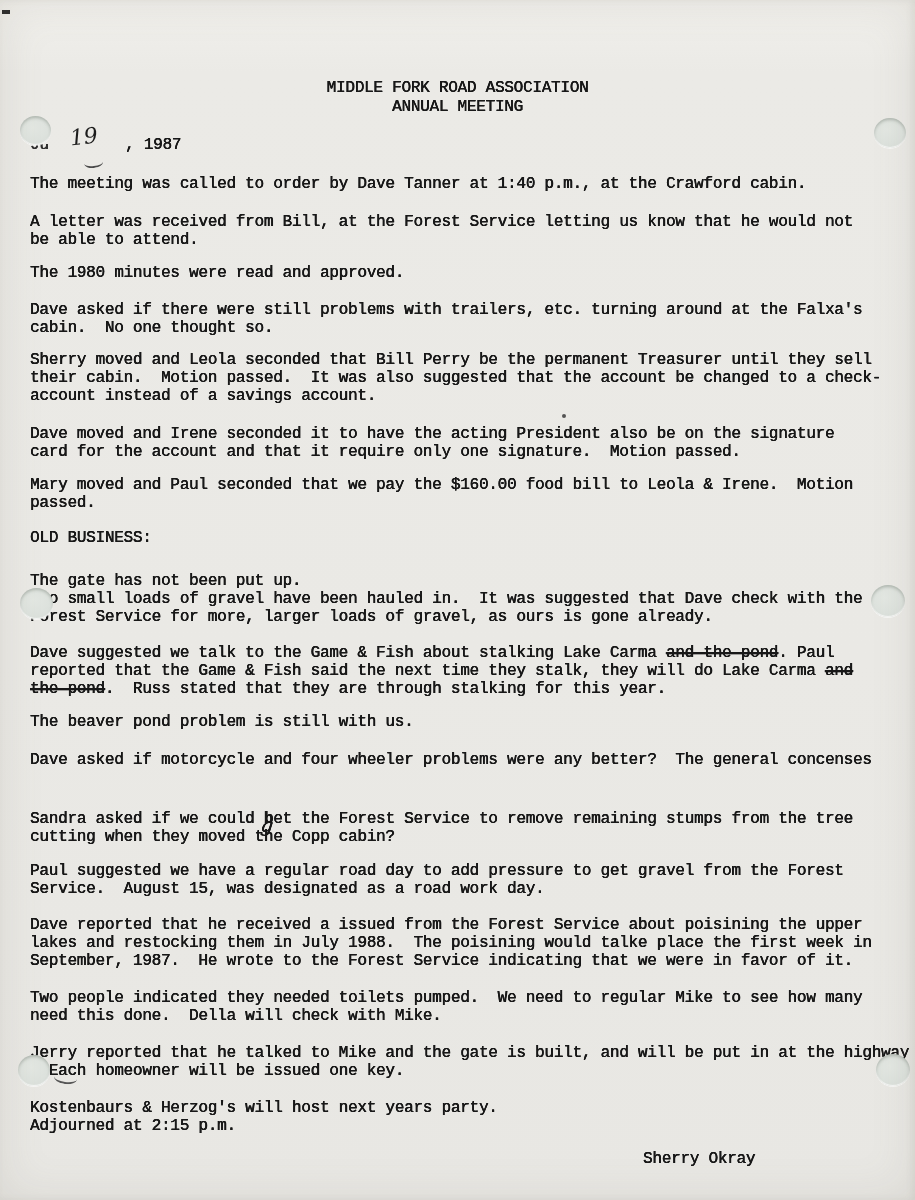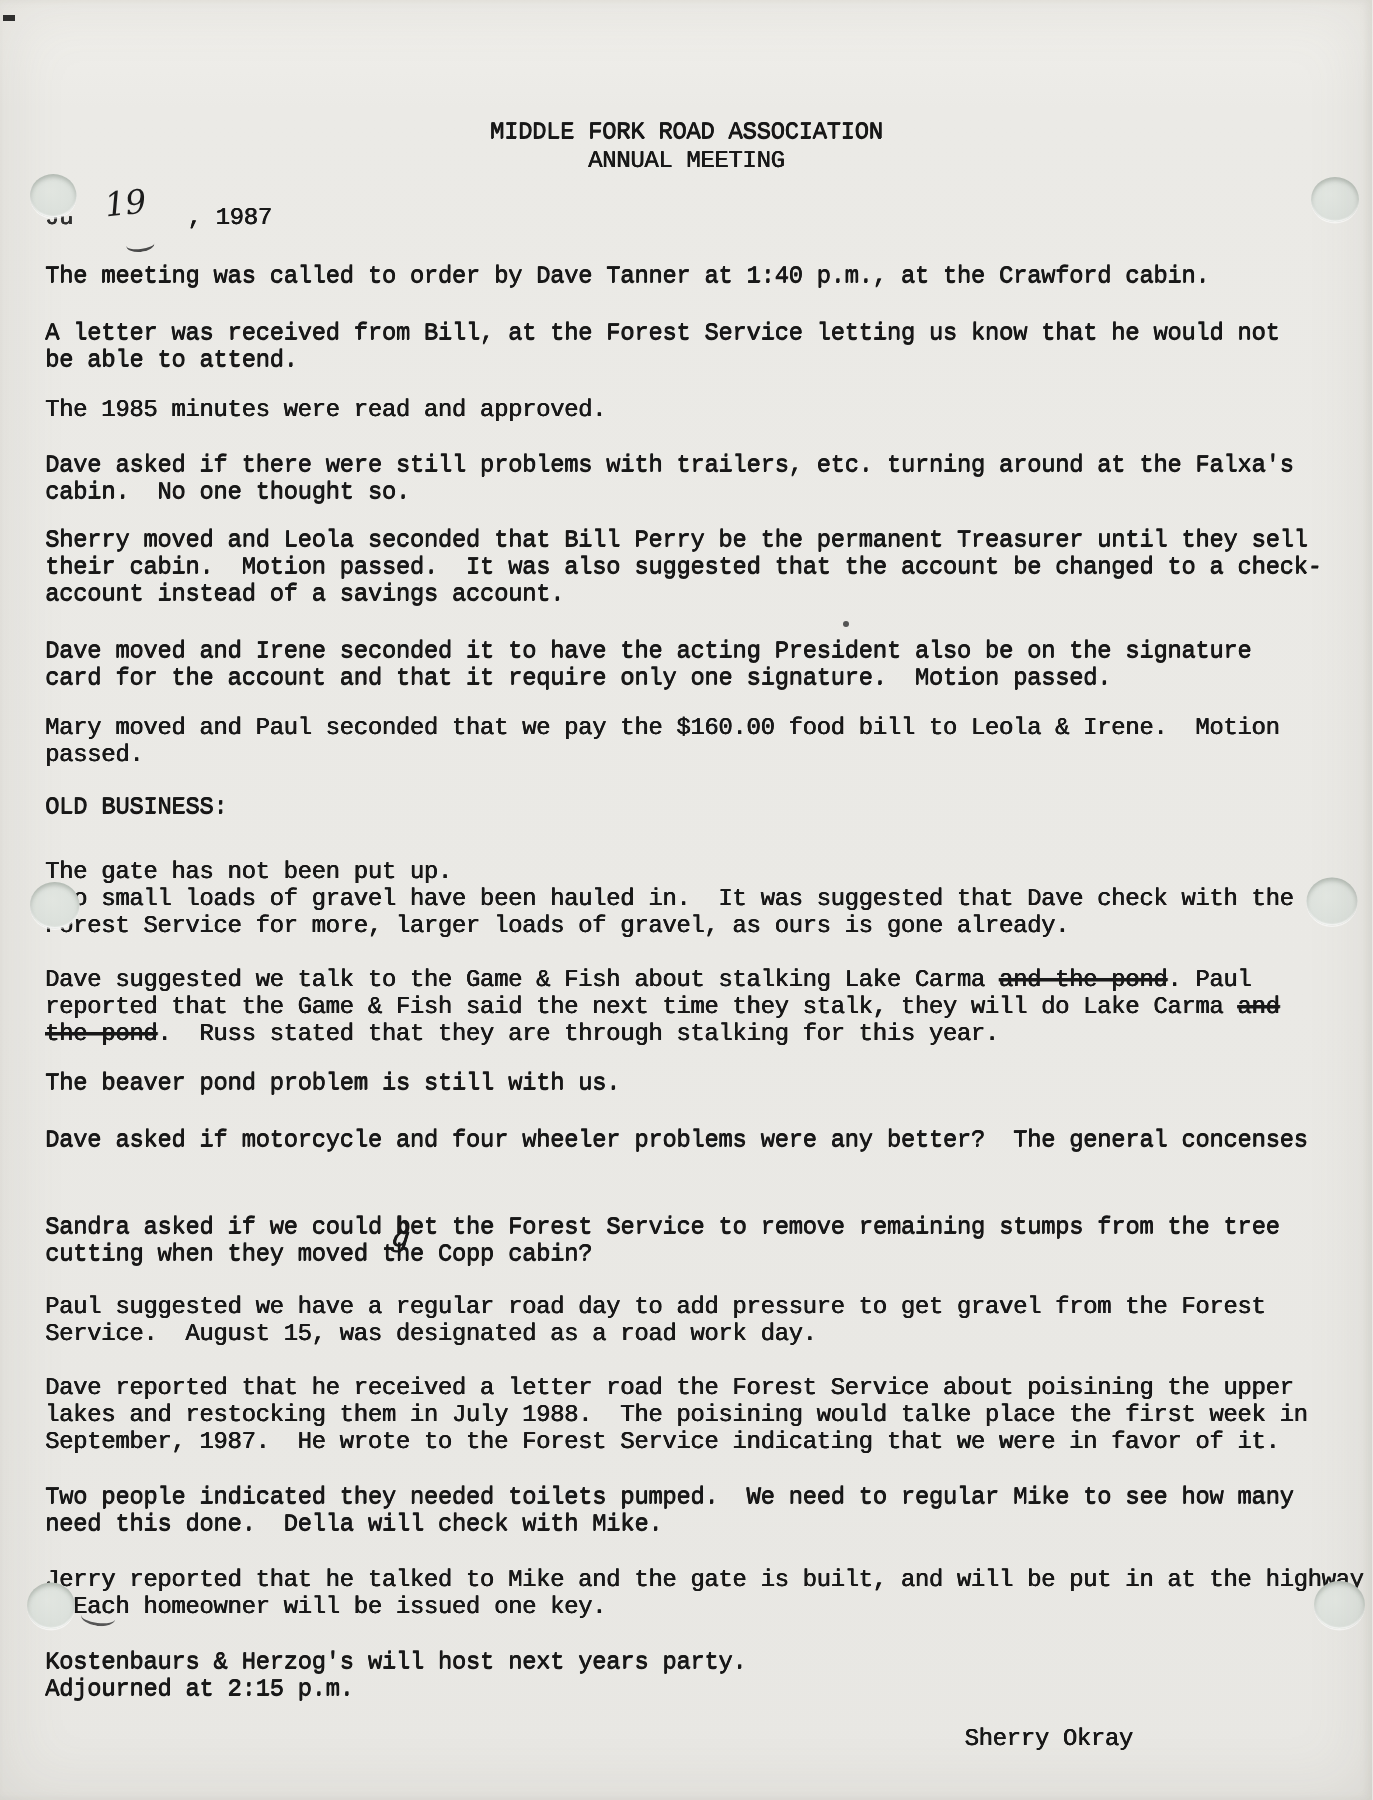--- a/index.html
+++ b/index.html
@@ -162,21 +162,21 @@
 </div>
 
 <div class="para ink" style="top:175px">
     <div class="tline"><span>The meeting was called to order by Dave Tanner at 1:40 p.m., at the Crawford cabin.</span></div>
   </div>
 <div class="para ink" style="top:213px">
     <div class="tline"><span>A letter was received from Bill, at the Forest Service letting us know that he would not</span></div>
     <div class="tline"><span>be able to attend.</span></div>
   </div>
 <div class="para ink" style="top:264px">
-    <div class="tline"><span>The 1985 minutes were read and approved.</span></div>
+    <div class="tline"><span>The 1980 minutes were read and approved.</span></div>
   </div>
 <div class="para ink" style="top:301px">
     <div class="tline"><span>Dave asked if there were still problems with trailers, etc. turning around at the Falxa's</span></div>
     <div class="tline"><span>cabin.  No one thought so.</span></div>
   </div>
 <div class="para ink" style="top:351px">
     <div class="tline"><span>Sherry moved and Leola seconded that Bill Perry be the permanent Treasurer until they sell</span></div>
     <div class="tline"><span>their cabin.  Motion passed.  It was also suggested that the account be changed to a check-</span></div>
     <div class="tline"><span>account instead of a savings account.</span></div>
   </div>
@@ -209,21 +209,21 @@
   </div>
 <div class="para ink" style="top:807px">
     <div class="tline"><span>Sandra asked if we could </span><span class="over">b</span><span class="hwg">g</span><span>et the Forest Service to remove remaining stumps from the tree</span></div>
     <div class="tline"><span>cutting when they moved the Copp cabin?</span></div>
   </div>
 <div class="para ink" style="top:862px">
     <div class="tline"><span>Paul suggested we have a regular road day to add pressure to get gravel from the Forest</span></div>
     <div class="tline"><span>Service.  August 15, was designated as a road work day.</span></div>
   </div>
 <div class="para ink" style="top:916px">
-    <div class="tline"><span>Dave reported that he received a letter road the Forest Service about poisining the upper</span></div>
+    <div class="tline"><span>Dave reported that he received a issued from the Forest Service about poisining the upper</span></div>
     <div class="tline"><span>lakes and restocking them in July 1988.  The poisining would talke place the first week in</span></div>
     <div class="tline"><span>September, 1987.  He wrote to the Forest Service indicating that we were in favor of it.</span></div>
   </div>
 <div class="para ink" style="top:989px">
     <div class="tline"><span>Two people indicated they needed toilets pumped.  We need to regular Mike to see how many</span></div>
     <div class="tline"><span>need this done.  Della will check with Mike.</span></div>
   </div>
 <div class="para ink" style="top:1044px">
     <div class="tline"><span>Jerry reported that he talked to Mike and the gate is built, and will be put in at the highway</span></div>
     <div class="tline"><span>  Each homeowner will be issued one key.</span></div>

